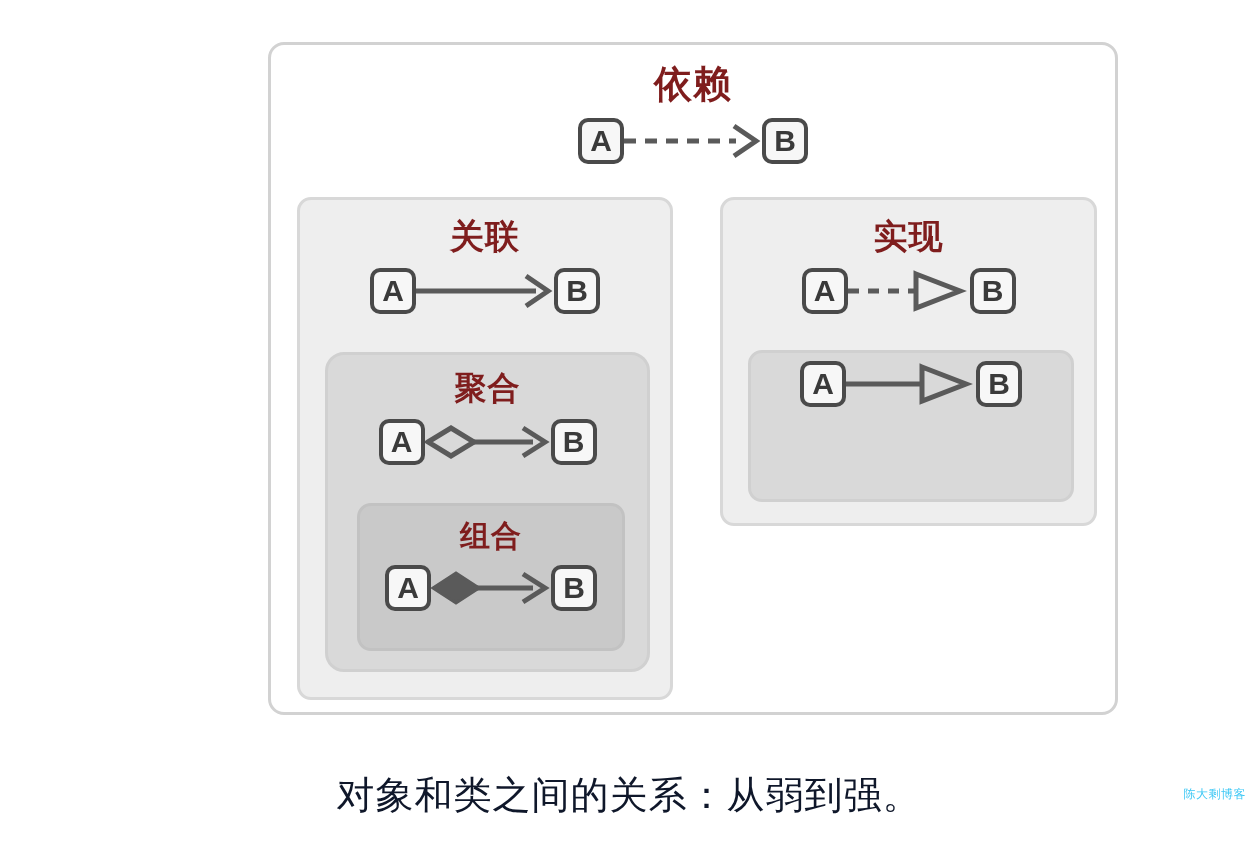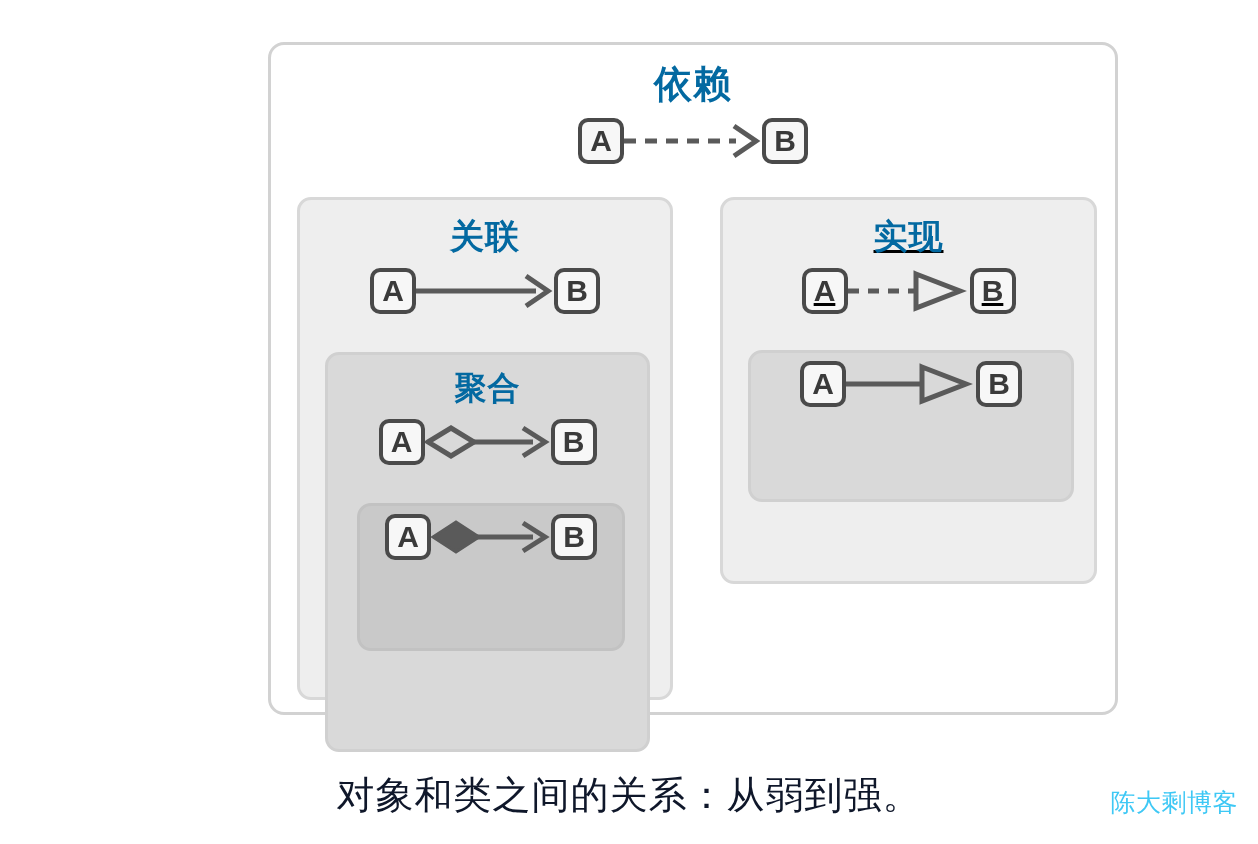--- a/index.html
+++ b/index.html
@@ -36,37 +36,37 @@
   }
   .level-1 { background: #eeeeee; border: 3px solid #d8d8d8; }
   .level-2 { background: #d9d9d9; border: 3px solid #d0d0d0; }
   .level-3 { background: #c9c9c9; border: 3px solid #c2c2c2; }
 
   
   .g-association {
     left: 26px; top: 152px; width: 376px; height: 503px;
   }
   .g-aggregation {
-    left: 25px; top: 152px; width: 325px; height: 400px;
+    left: 25px; top: 152px; width: 325px; height: 320px; border-radius: 19px;
   }
   .g-composition {
     left: 29px; top: 148px; width: 268px; height: 148px;
   }
   .g-realization {
-    left: 449px; top: 152px; width: 377px; height: 387px; text-decoration: underline;
+    left: 449px; top: 152px; width: 377px; height: 329px;
   }
   .g-inheritance {
     left: 25px; top: 150px; width: 326px; height: 152px;
   }
 
   
   .grp-title {
     text-align: center;
     font-weight: bold;
-    color: #0369a1;
+    color: #7f1d1d;
     letter-spacing: 1px;
     user-select: none;
   }
   .title-root { font-size: 38px; padding-top: 14px; }
   .title-l1   { font-size: 34px; padding-top: 14px; }
   .title-l2   { font-size: 32px; padding-top: 12px; }
   .title-l3   { font-size: 30px; padding-top: 10px; }
 
   
   .relation {
@@ -102,23 +102,23 @@
     left: 0;
     top: 770px;
     width: 1258px;
     text-align: center;
     font-size: 38px;
     color: #0f172a;
     letter-spacing: 1px;
   }
   .watermark {
     position: absolute;
-    right: 20px;
+    right: 12px;
     top: 786px;
-    font-size: 25px;
+    font-size: 12px;
     color: #3ec8f5;
     letter-spacing: 0.5px;
     margin-left: 20px;
   }
 </style>
 </head>
 <body>
 
 <div class="diagram-frame">
 
@@ -153,20 +153,21 @@
         <div class="node">A</div>
         <svg class="connector" width="126" height="46" viewBox="0 0 126 46">
           <polygon points="3,23 26,9 49,23 26,37" fill="none" stroke="#5a5a5a" stroke-width="5" stroke-linejoin="miter"></polygon>
           <line x1="48" y1="23" x2="108" y2="23" stroke="#5a5a5a" stroke-width="5"></line>
           <polyline points="98,9 120,23 98,37" fill="none" stroke="#5a5a5a" stroke-width="5" stroke-linejoin="miter"></polyline>
         </svg>
         <div class="node">B</div>
       </div>
 
       <div class="group level-3 g-composition">
+        <div class="grp-title title-l3">组合</div>
 
         <div class="relation">
           <div class="node">A</div>
           <svg class="connector" width="120" height="46" viewBox="0 0 120 46">
             <polygon points="2,23 25,8 48,23 25,38" fill="#5a5a5a" stroke="#5a5a5a" stroke-width="3" stroke-linejoin="miter"></polygon>
             <line x1="46" y1="23" x2="102" y2="23" stroke="#5a5a5a" stroke-width="5"></line>
             <polyline points="92,9 114,23 92,37" fill="none" stroke="#5a5a5a" stroke-width="5" stroke-linejoin="miter"></polyline>
           </svg>
           <div class="node">B</div>
         </div>

